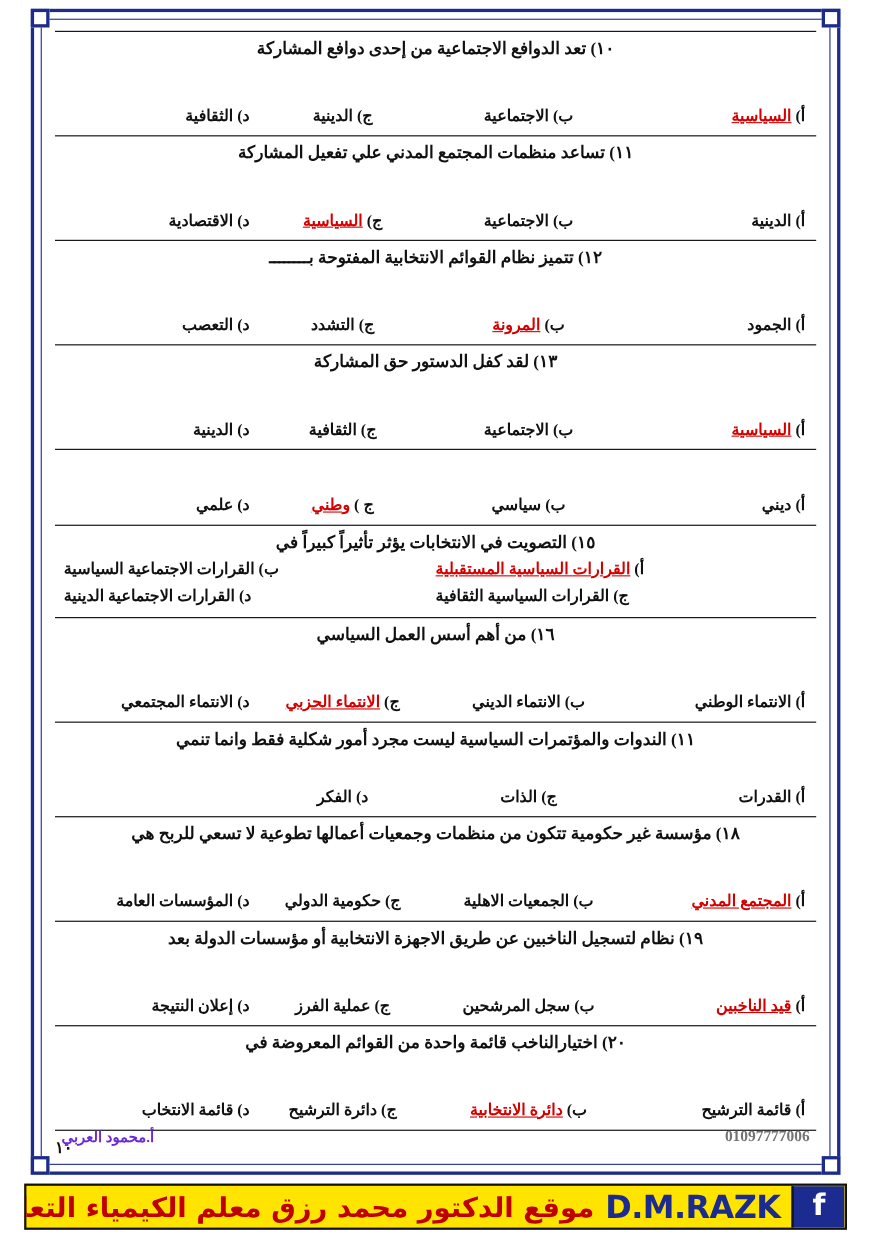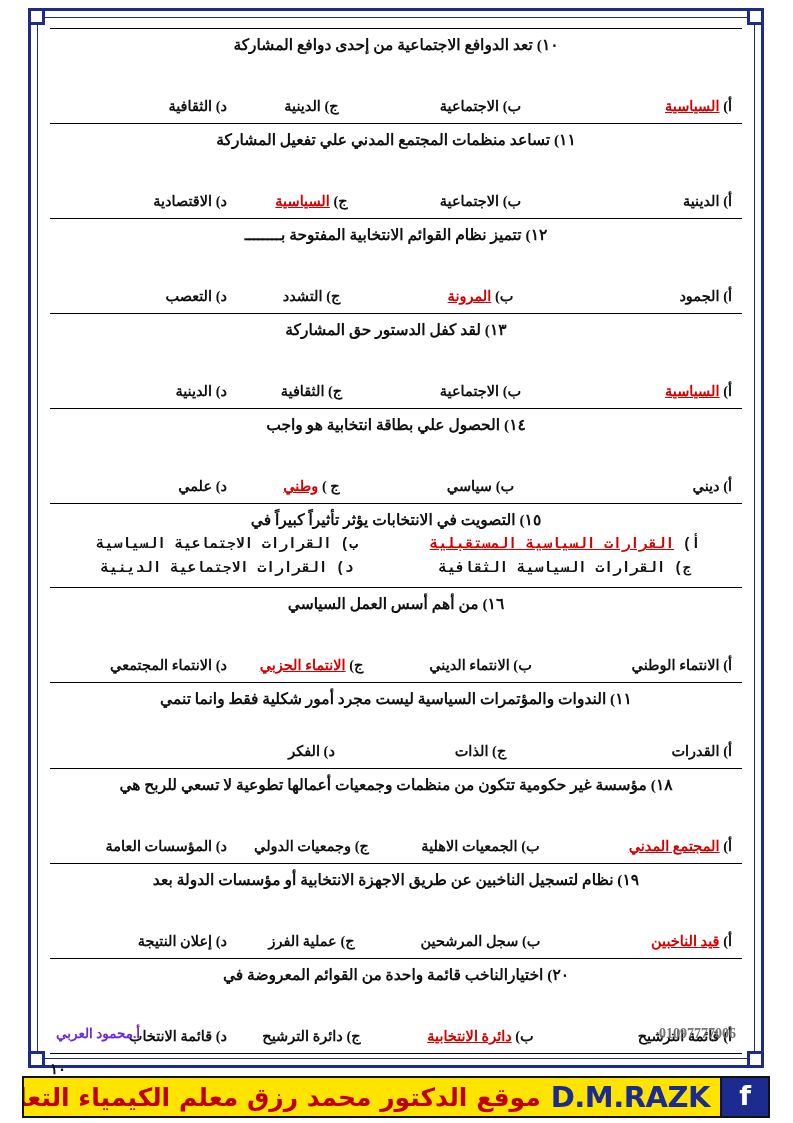--- a/index.html
+++ b/index.html
@@ -89,21 +89,21 @@
     box-sizing: border-box;
   }
   
   .opts.grid4 .opt { width: 25%; }
   .opts.grid4 .opt:nth-child(1) { text-align: right; padding-right: 2px; }
   .opts.grid4 .opt:nth-child(2) { text-align: center; margin-top: 28px; }
   .opts.grid4 .opt:nth-child(3) { text-align: center; }
   .opts.grid4 .opt:nth-child(4) { text-align: right; margin-top: 37px; }
 
   
-  .opts.grid2 .opt { width: 50%; text-align: center; padding-bottom: 2px; font-family: Liberation Mono, monospace; }
+  .opts.grid2 .opt { width: 50%; text-align: left; padding-bottom: 2px; }
 
   .ans {
     color: #d40000;
     text-decoration: underline;
     font-weight: bold;
   }
 
   .page-num {
     text-align: left;
     font-size: 15px;
@@ -234,21 +234,20 @@
       <div class="q-block">
         <div class="q-text">١٣) لقد كفل الدستور حق المشاركة</div>
         <div class="opts grid4">
           <div class="opt"><span>أ)</span> <span class="ans">السياسية</span></div>
           <div class="opt"><span>ب)</span> <span>الاجتماعية</span></div>
           <div class="opt"><span>ج)</span> <span>الثقافية</span></div>
           <div class="opt"><span>د)</span> <span>الدينية</span></div>
         </div>
       </div>
       <div class="q-block">
-        <div class="q-text">١٤) الحصول علي بطاقة انتخابية هو واجب</div>
         <div class="opts grid4">
           <div class="opt"><span>أ)</span> <span>ديني</span></div>
           <div class="opt"><span>ب)</span> <span>سياسي</span></div>
           <div class="opt"><span>ج )</span> <span class="ans">وطني</span></div>
           <div class="opt"><span>د)</span> <span>علمي</span></div>
         </div>
       </div>
       <div class="q-block">
         <div class="q-text">١٥) التصويت في الانتخابات يؤثر تأثيراً كبيراً في</div>
         <div class="opts grid2 two-line">
@@ -273,21 +272,21 @@
           <div class="opt"><span>أ)</span> <span>القدرات</span></div>
           <div class="opt"><span>ج)</span> <span>الذات</span></div>
           <div class="opt"><span>د)</span> <span>الفكر</span></div>
         </div>
       </div>
       <div class="q-block">
         <div class="q-text">١٨) مؤسسة غير حكومية تتكون من منظمات وجمعيات أعمالها تطوعية لا تسعي للربح هي</div>
         <div class="opts grid4">
           <div class="opt"><span>أ)</span> <span class="ans">المجتمع المدني</span></div>
           <div class="opt"><span>ب)</span> <span>الجمعيات الاهلية</span></div>
-          <div class="opt"><span>ج)</span> <span>وجمعيات الدولي</span></div>
+          <div class="opt"><span>ج)</span> <span>حكومية الدولي</span></div>
           <div class="opt"><span>د)</span> <span>المؤسسات العامة</span></div>
         </div>
       </div>
       <div class="q-block">
         <div class="q-text">١٩) نظام لتسجيل الناخبين عن طريق الاجهزة الانتخابية أو مؤسسات الدولة بعد</div>
         <div class="opts grid4">
           <div class="opt"><span>أ)</span> <span class="ans">قيد الناخبين</span></div>
           <div class="opt"><span>ب)</span> <span>سجل المرشحين</span></div>
           <div class="opt"><span>ج)</span> <span>عملية الفرز</span></div>
           <div class="opt"><span>د)</span> <span>إعلان النتيجة</span></div>

